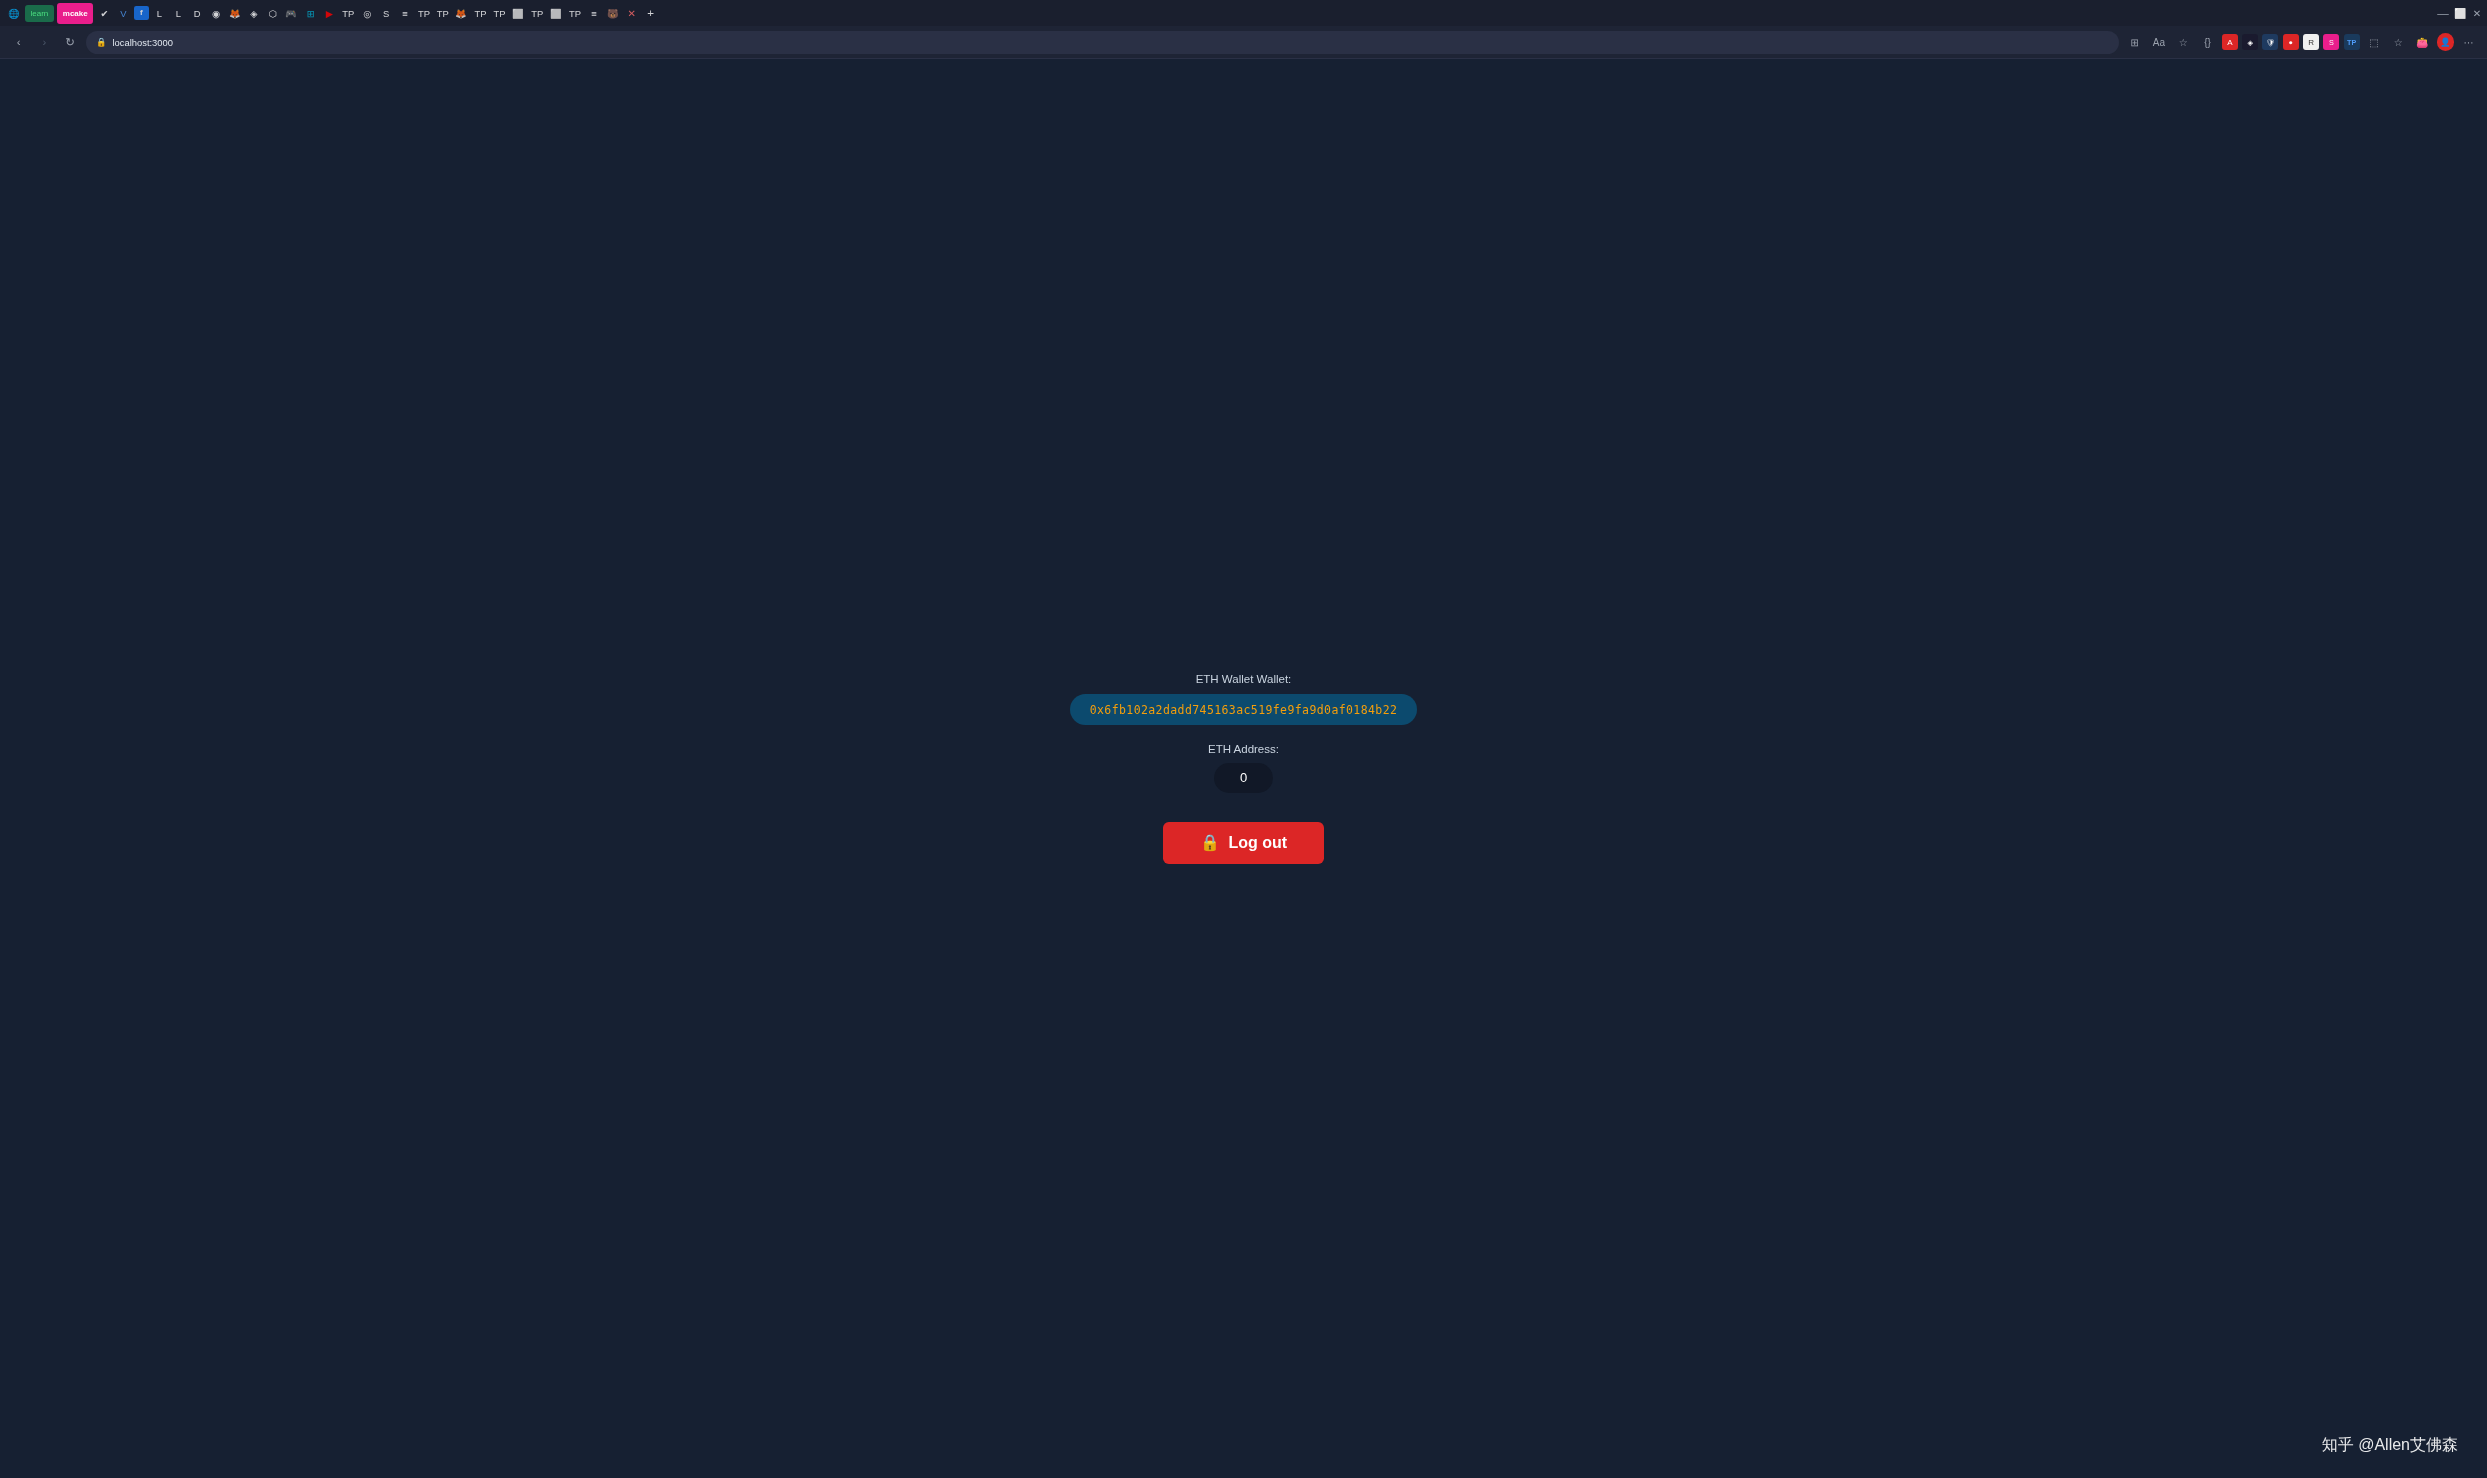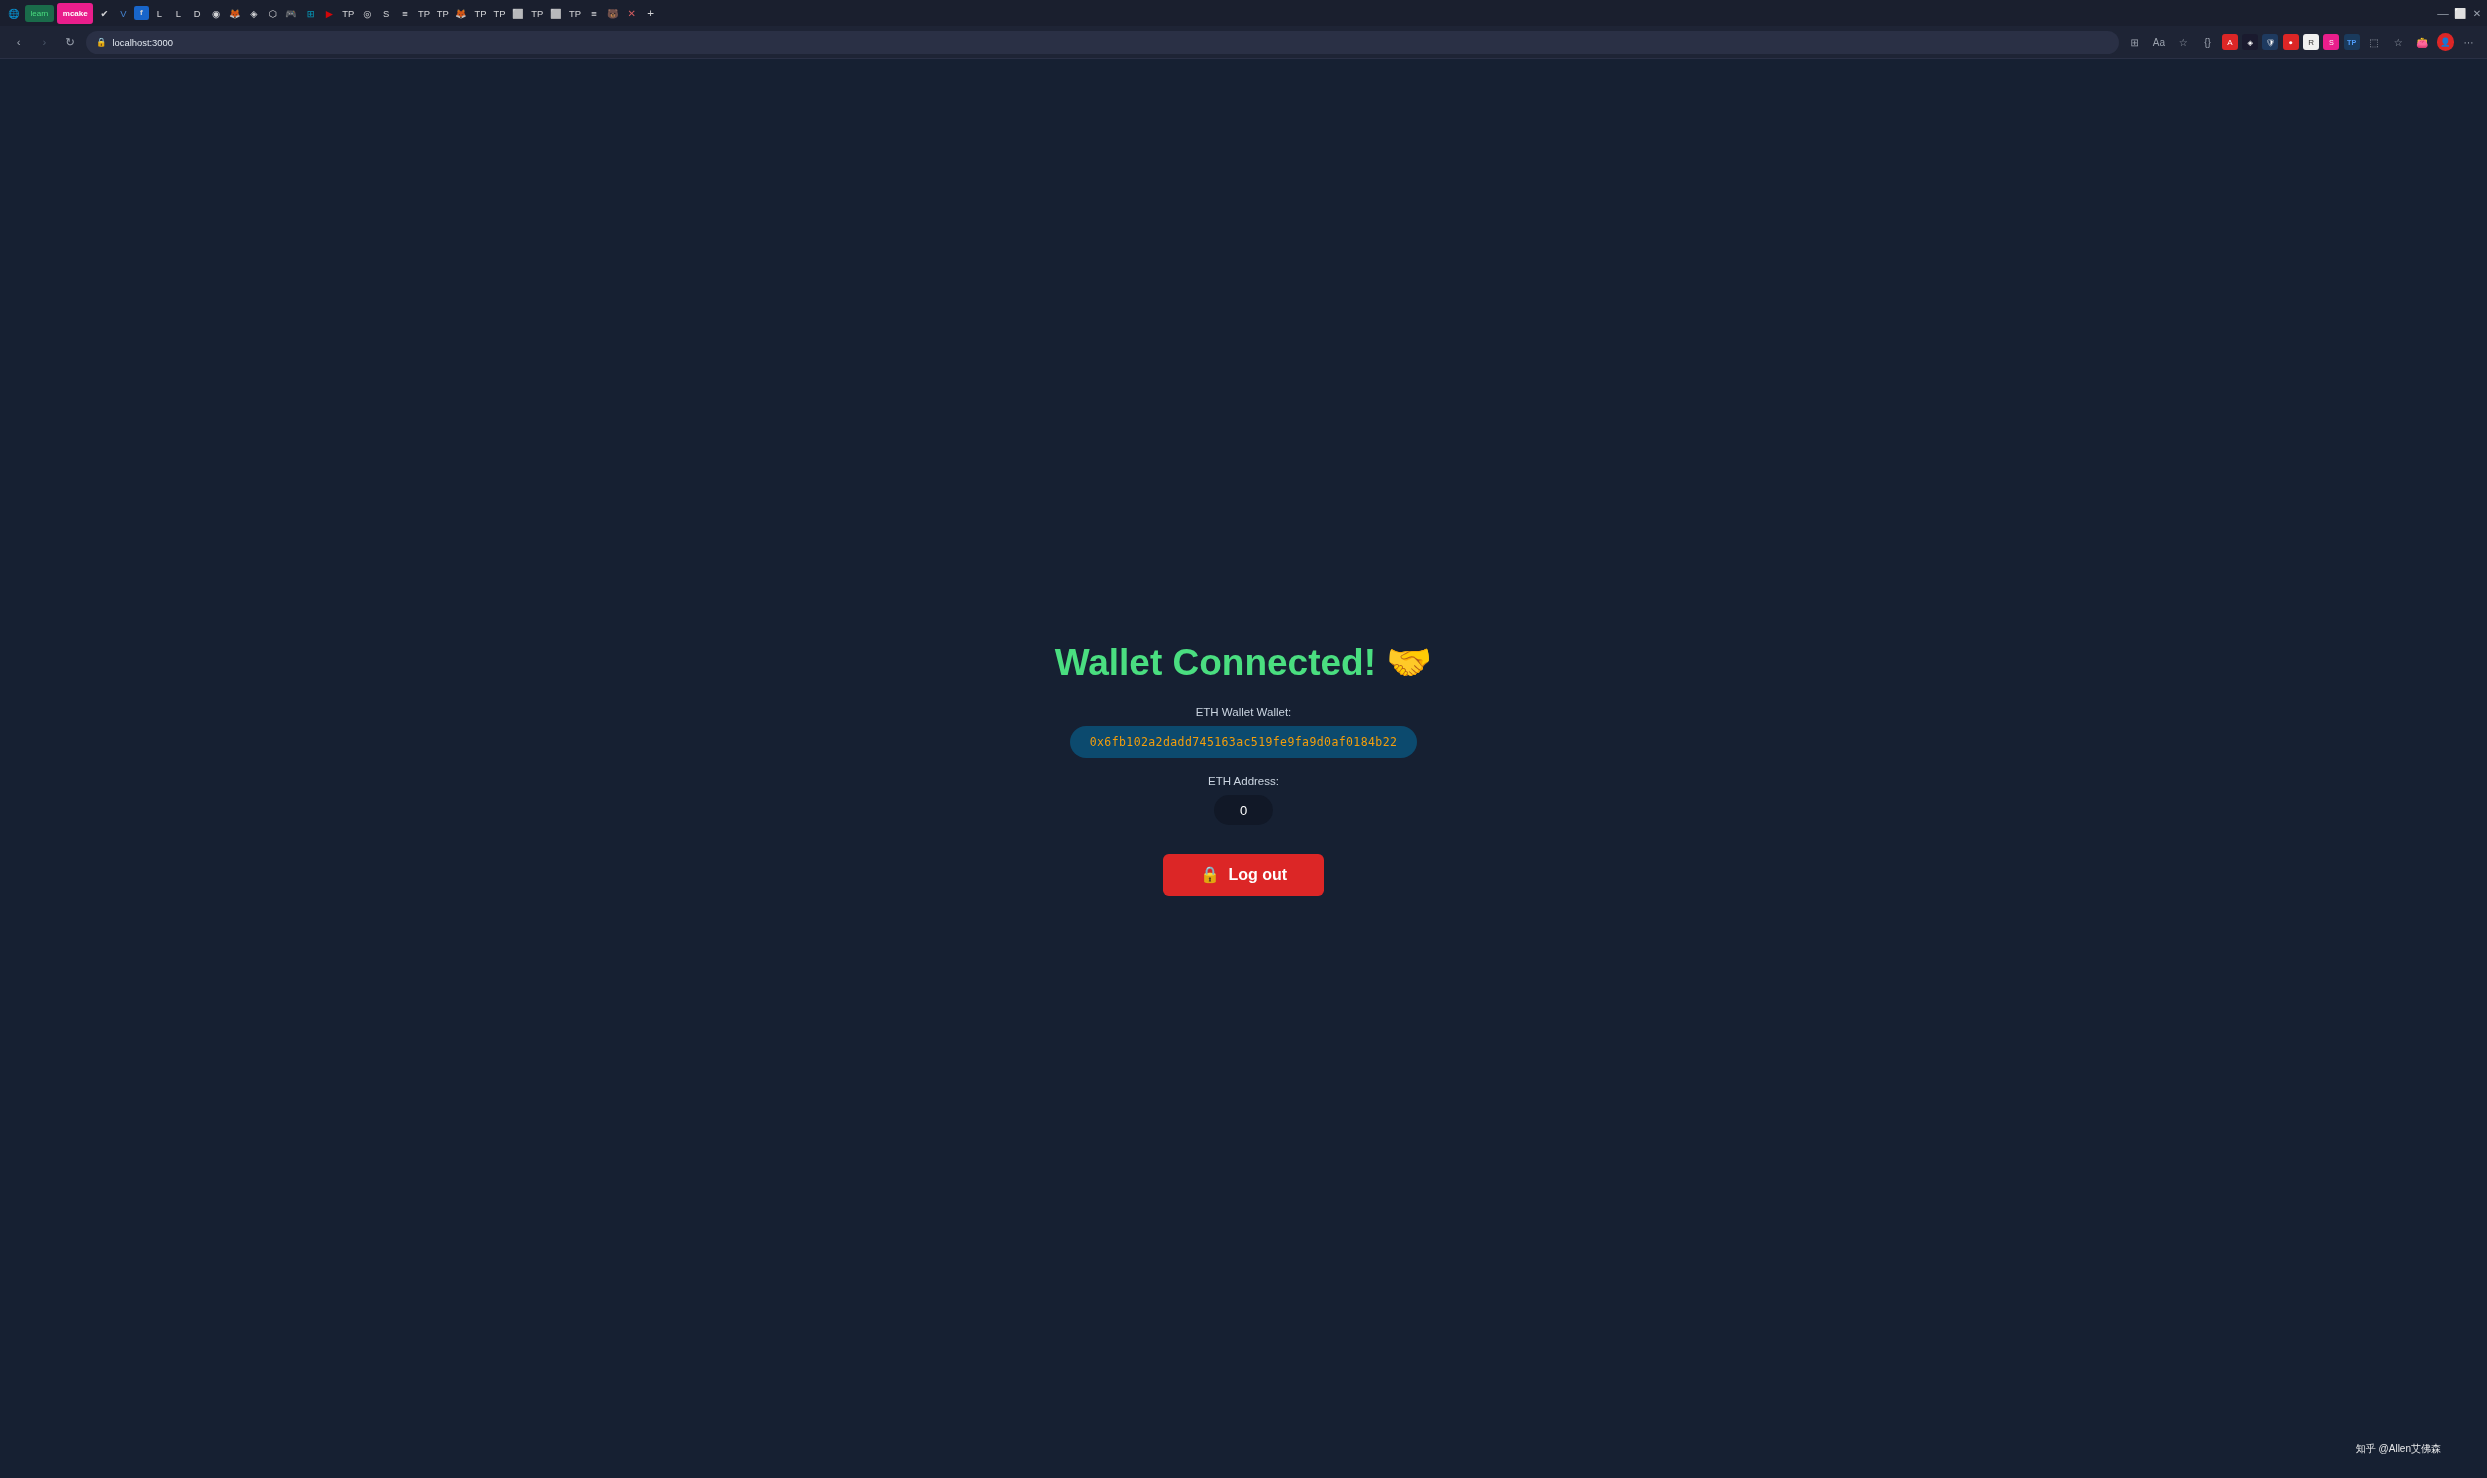--- a/index.html
+++ b/index.html
@@ -201,23 +201,23 @@
       font-weight: 600;
       cursor: pointer;
       display: flex;
       align-items: center;
       gap: 8.6px;
     }
 
     .watermark {
       position: absolute;
       bottom: 21.6px;
-      right: 46px;
-      color: white;
-      font-size: 10px;
+      right: 29px;
+      color: white;
+      font-size: 16px;
       font-weight: 500;
       opacity: 0.9;
     }
   </style>
 </head>
 <body>
 
 <div class="browser-chrome">
 
   <div class="tab-bar">
@@ -296,24 +296,20 @@
       <div class="toolbar-icon-btn">☆</div>
       <div class="toolbar-icon-btn">👛</div>
       <div class="toolbar-icon-btn" style="background:#dc2626;border-radius:50%;width:17.3px;height:17.3px;font-size:8.6px;">👤</div>
       <div class="toolbar-icon-btn">⋯</div>
     </div>
   </div>
 </div>
 
 <div class="main-content">
 
-  <h1 class="wallet-title">
-    <span>Wallet Connected!</span>
-    <span class="wallet-emoji"> <span>🤝</span></span>
-  </h1>
 
   <p class="label-text">ETH Wallet Wallet:</p>
 
   <div class="address-display">0x6fb102a2dadd745163ac519fe9fa9d0af0184b22</div>
 
   <p class="label-text">ETH Address:</p>
 
   <div class="balance-display">0</div>
 
   <button class="logout-btn">

